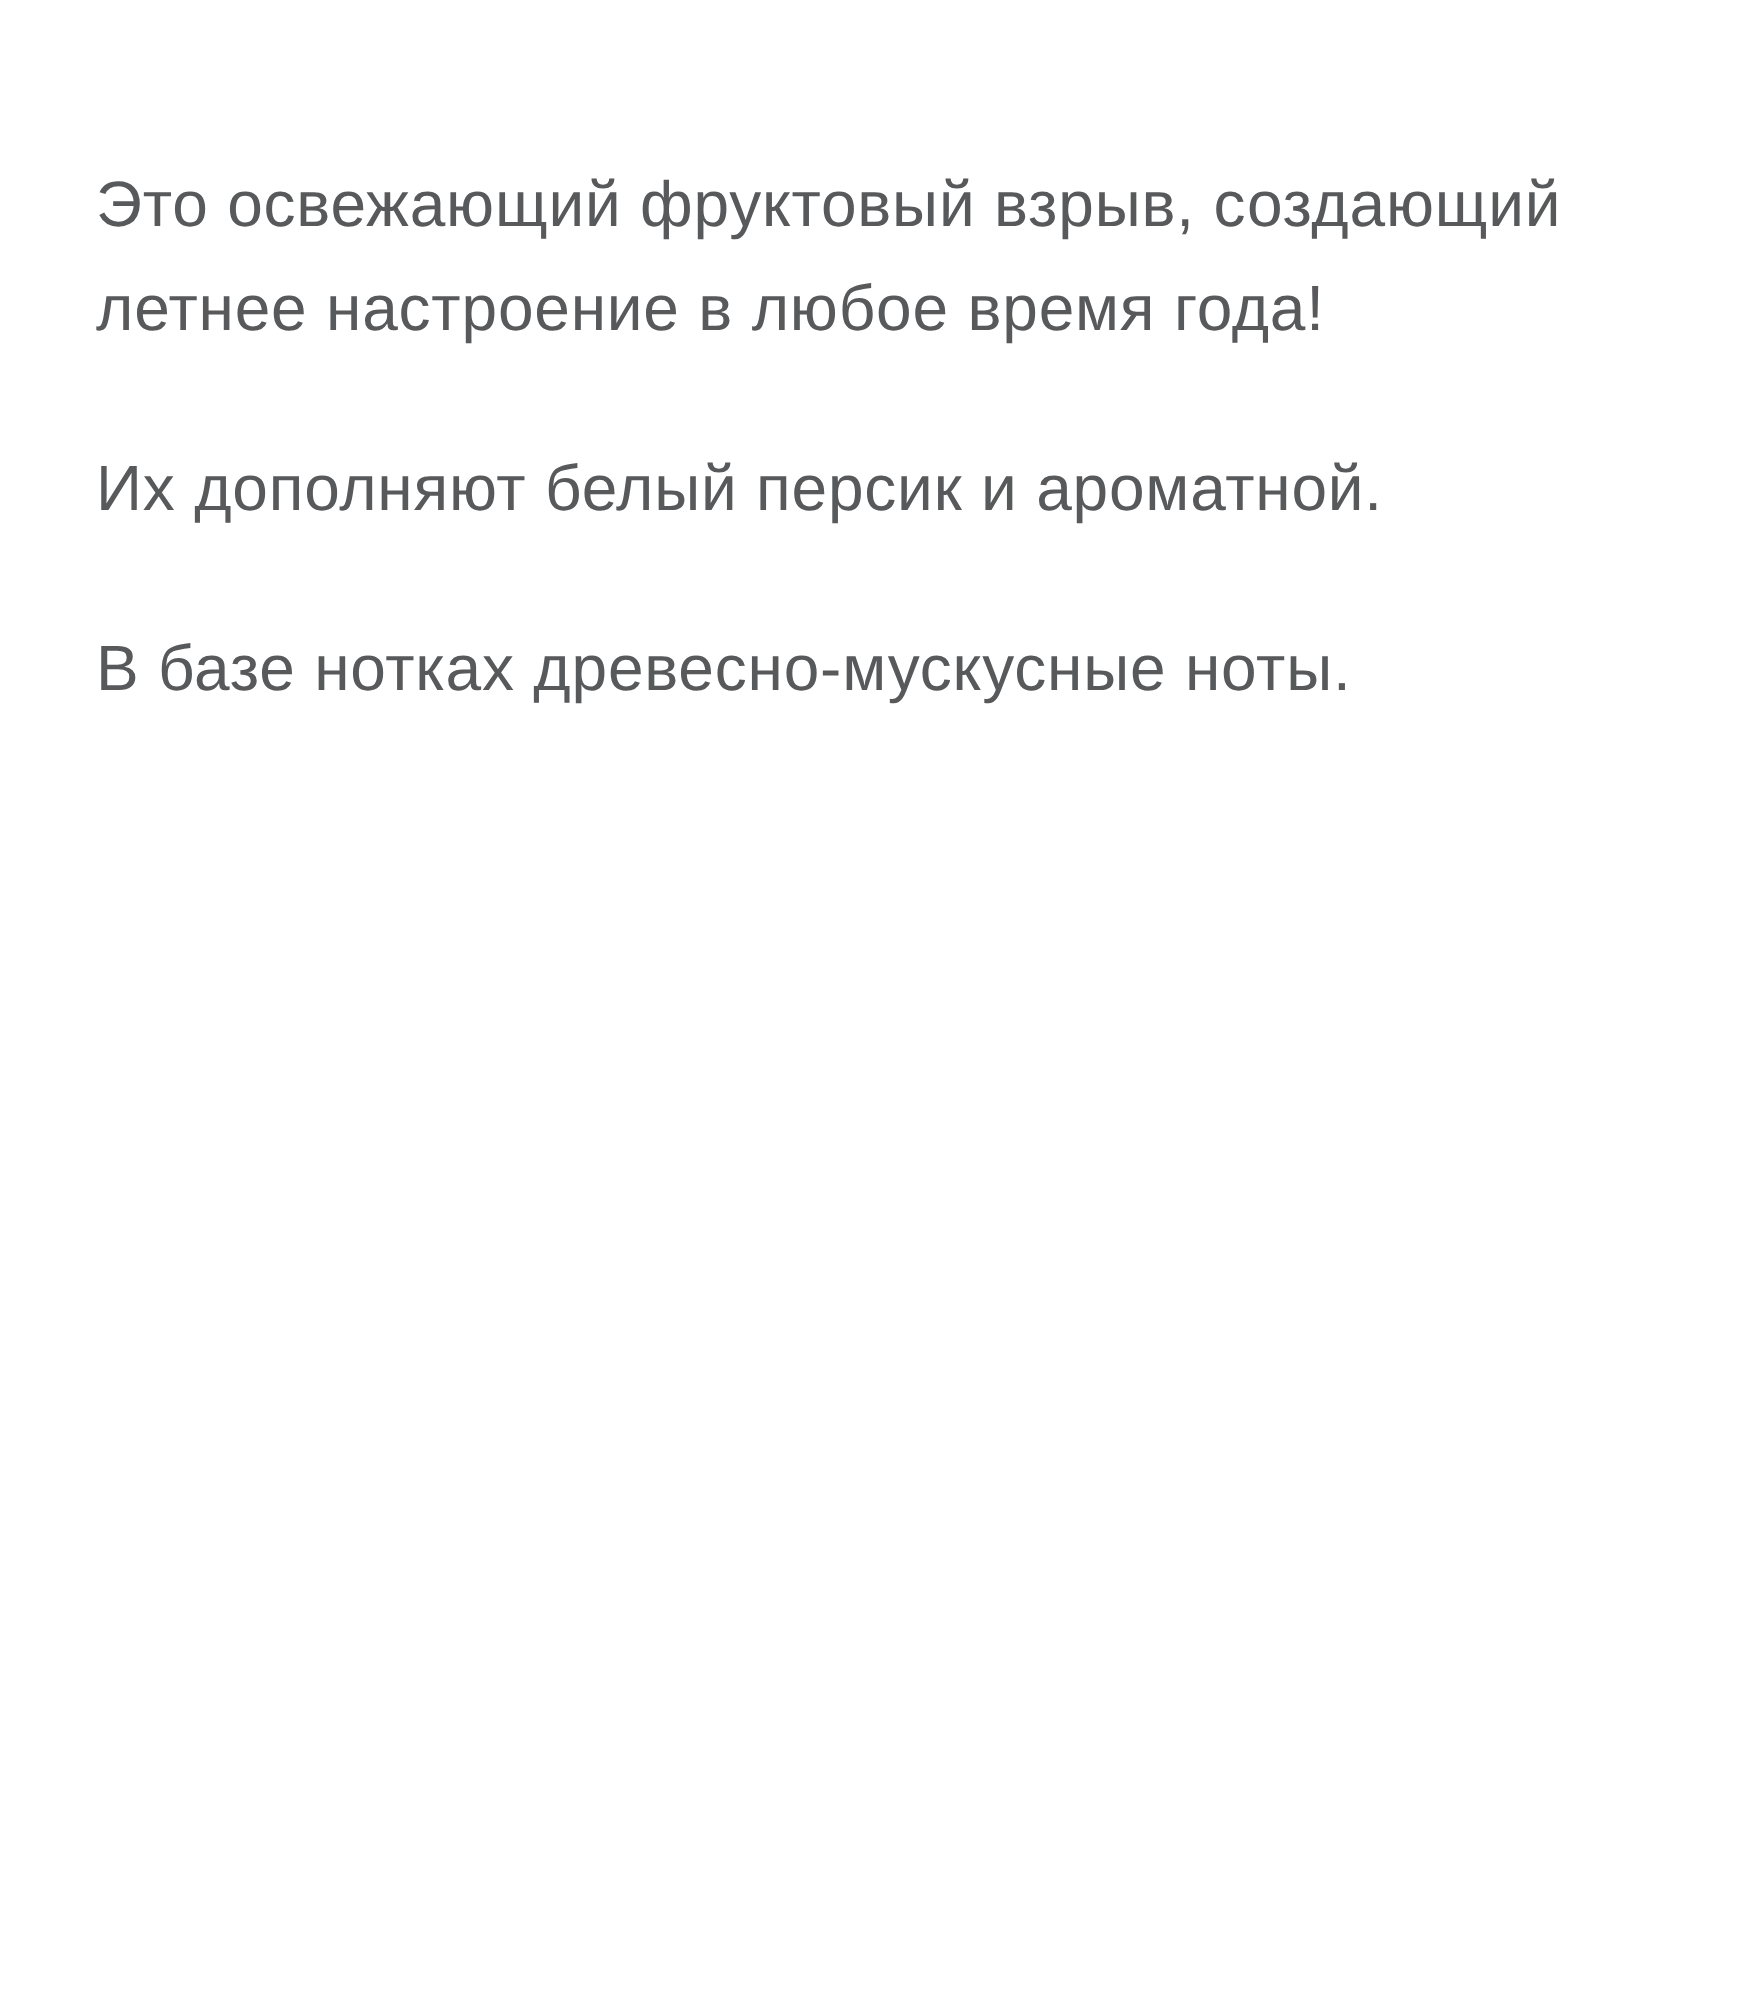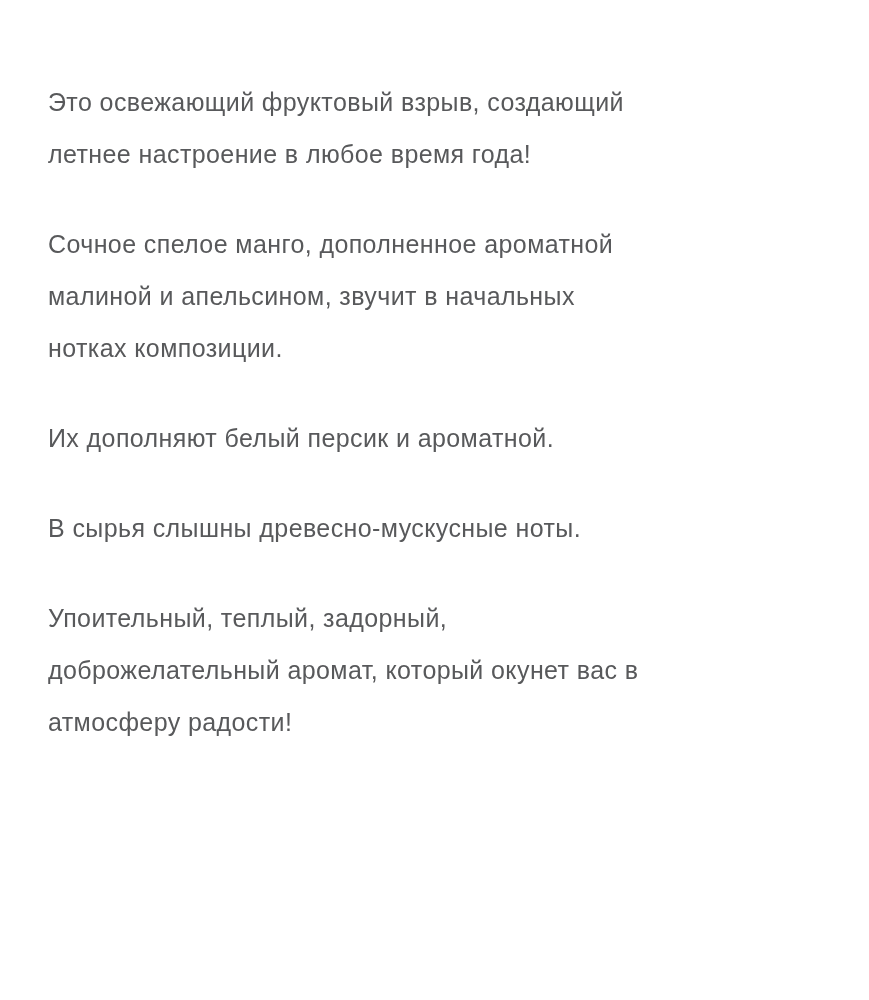--- a/index.html
+++ b/index.html
@@ -13,35 +13,29 @@
     overflow: hidden;
     font-family: "Liberation Sans", "DejaVu Sans", sans-serif;
   }
   .description {
     box-sizing: border-box;
     padding: 76px 40px 0 48px;
     max-width: 869px;
   }
   .description p {
     margin: 0 0 38px 0;
-    font-size: 25px;
+    font-size: 32px;
     font-weight: 300;
     line-height: 52px;
     letter-spacing: 0.4px;
     color: #58595b;
     white-space: pre-line; 
   }
 </style>
 </head>
 <body>
 
 <main class="description">
   <p>Это освежающий фруктовый взрыв, создающий
 летнее настроение в любое время года!</p>
-  <p>Сочное спелое манго, дополненное ароматной
-малиной и апельсином, звучит в начальных
-нотках композиции.</p>
   <p>Их дополняют белый персик и ароматной.</p>
-  <p>В сырья слышны древесно-мускусные ноты.</p>
-  <p>Упоительный, теплый, задорный,
-доброжелательный аромат, который окунет вас в
-атмосферу радости!</p>
+  <p>В базе нотках древесно-мускусные ноты.</p>
 </main>
 
 </body></html>

